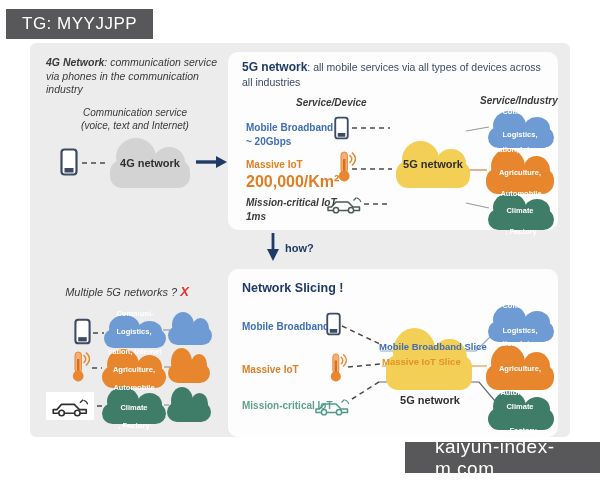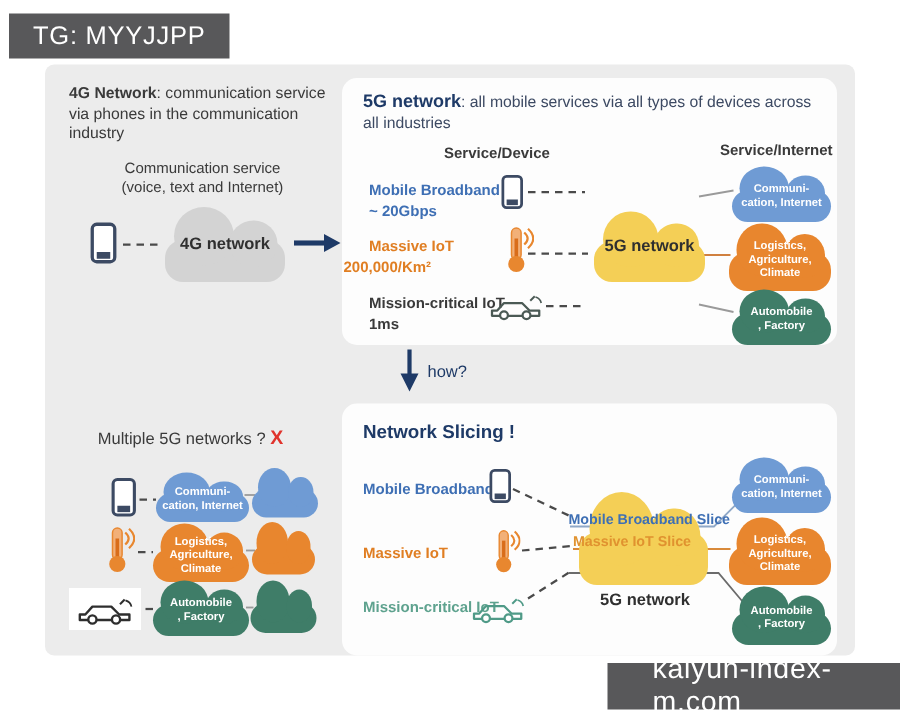--- a/index.html
+++ b/index.html
@@ -11,21 +11,21 @@
   
   .badge {
     background:#58585a; color:#fff; display:flex; align-items:center;
     letter-spacing:.5px;
   }
   
   .backdrop { background:#ececec; border-radius:6px; }
   .panel { background:#fdfdfd; border-radius:10px; }
   
   .t { position:absolute; line-height:1.3; }
-  .dark { color:#3a3a3a; }
+  .dark { color:#3a3a3a;font-style:italic; }
   .navy { color:#1e3a67; }
   .blue { color:#3e6fb4; }
   .orange { color:#e07e22; }
   .teal { color:#5ea28e; }
   .red { color:#e0332c; }
   .b { font-weight:700; }
   .ctr { text-align:center; }
   
   .cloudbox { position:absolute; }
   .cbody {
@@ -36,21 +36,21 @@
     content:""; position:absolute; width:50%; height:140%;
     background:inherit; border-radius:50%; top:-78%; left:8%;
   }
   .cbody::after {
     content:""; position:absolute; width:40%; height:112%;
     background:inherit; border-radius:50%; top:-48%; right:6%;
   }
   .ctext {
     position:absolute; inset:0; z-index:1; display:flex; flex-direction:column;
     align-items:center; justify-content:center; text-align:center;
-    color:#fff; font-weight:700; font-size:7.5px; line-height:1.2;
+    color:#fff; font-weight:700; font-size:7.5px; line-height:1.2;gap:29px;
   }
   .ctext.darklbl { color:#2f2f2f; font-size:11px; }
   .overlay { position:absolute; left:0; top:0; pointer-events:none; }
   svg { display:block; }
 </style>
 </head>
 <body>
 
 <div id="stage">
 
@@ -118,33 +118,33 @@
     <svg width="34" height="16" viewBox="0 0 34 16">
       <line x1="2" y1="8" x2="23" y2="8" stroke="#1e3a67" stroke-width="3.4"></line>
       <polygon points="22,2 33,8 22,14" fill="#1e3a67"></polygon>
     </svg>
   </div>
 
   <div class="t" style="left:242px; top:60px; width:306px; font-size:10.5px; color:#3d4a63;">
     <b class="navy" style="font-size:12px;">5G network</b><span>: all mobile services via all types of devices across all industries</span>
   </div>
   <div class="t dark b" style="left:296px; top:96px; font-size:10px;">Service/Device</div>
-  <div class="t dark b" style="left:480px; top:94px; font-size:10px;">Service/Internet</div>
+  <div class="t dark b" style="left:480px; top:94px; font-size:10px;">Service/Industry</div>
 
   <div class="t blue" style="left:246px; top:121px; font-size:10px; font-weight:600;">Mobile Broadband</div>
   <div class="t blue" style="left:246px; top:135px; font-size:10px; font-weight:600;">~ 20Gbps</div>
   <div class="abs" style="left:334px; top:116px;">
     <svg width="15" height="24" viewBox="0 0 18 28">
       <rect x="1.5" y="1.5" width="15" height="25" rx="3" fill="#fff" stroke="#3c4a63" stroke-width="2.2"></rect>
       <rect x="4.5" y="20" width="9" height="4.5" fill="#3c4a63"></rect>
     </svg>
   </div>
 
   <div class="t orange" style="left:246px; top:158px; font-size:10px; font-weight:600;">Massive IoT</div>
-  <div class="t orange" style="left:229px; top:172px; font-size:10px; font-weight:600;">200,000/Km²</div>
+  <div class="t orange" style="left:246px; top:172px; font-size:16px; font-weight:600;">200,000/Km²</div>
   <div class="abs" style="left:336px; top:150px;">
     <svg width="20" height="32" viewBox="0 0 20 32">
       <rect x="5" y="2" width="6.4" height="21" rx="3.2" fill="#f2b078" stroke="#e8872f" stroke-width="1"></rect>
       <rect x="7" y="9" width="2.4" height="15" fill="#d96d1a"></rect>
       <circle cx="8.2" cy="26" r="5.4" fill="#e8872f"></circle>
       <path d="M13.5 5 q4.5 4 0 8" fill="none" stroke="#e8872f" stroke-width="1.5"></path>
       <path d="M16 2.5 q7 6.5 0 13" fill="none" stroke="#e8872f" stroke-width="1.5"></path>
     </svg>
   </div>
 
@@ -189,21 +189,21 @@
       <span>, Factory</span>
     </div>
   </div>
 
   <div class="abs" style="left:266px; top:231px;">
     <svg width="14" height="32" viewBox="0 0 14 32">
       <line x1="7" y1="2" x2="7" y2="20" stroke="#1e3a67" stroke-width="2.8"></line>
       <polygon points="1,18 7,30 13,18" fill="#1e3a67"></polygon>
     </svg>
   </div>
-  <div class="t navy" style="left:285px; top:241px; font-size:11px;">how?</div>
+  <div class="t navy" style="left:285px; top:241px; font-size:11px;font-weight:bold;">how?</div>
 
   <div class="t dark ctr" style="left:52px; top:284px; width:150px; font-size:11px;">
     <span>Multiple 5G networks ?</span>
     <span class="red b" style="font-size:13px;">X</span>
   </div>
 
   <div class="abs" style="left:74px; top:318px;">
     <svg width="17" height="27" viewBox="0 0 18 28">
       <rect x="1.5" y="1.5" width="15" height="25" rx="3" fill="#fff" stroke="#3c4a63" stroke-width="2.2"></rect>
       <rect x="4.5" y="20" width="9" height="4.5" fill="#3c4a63"></rect>

